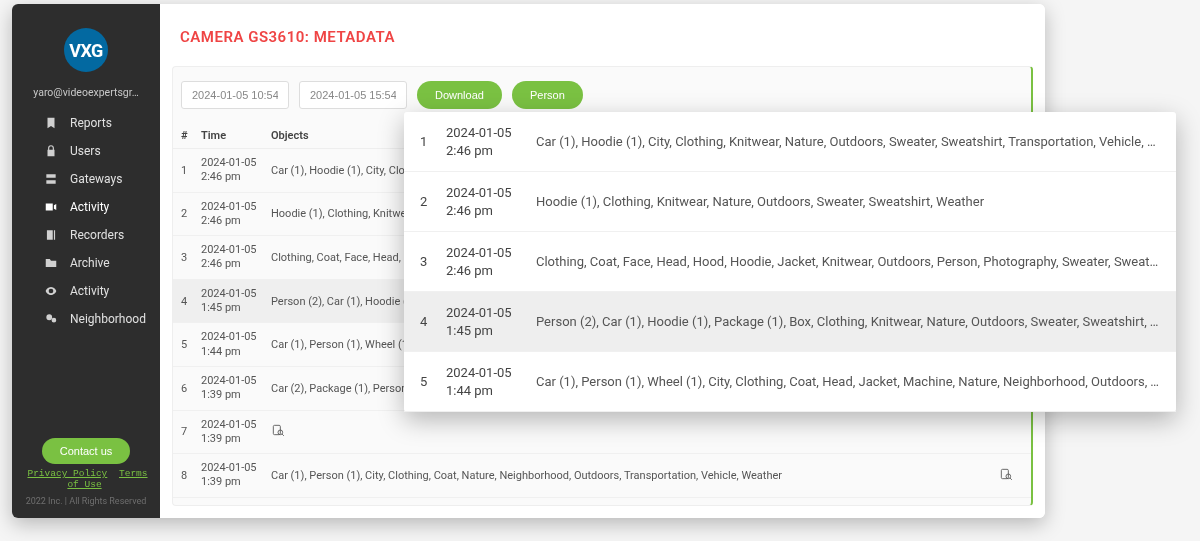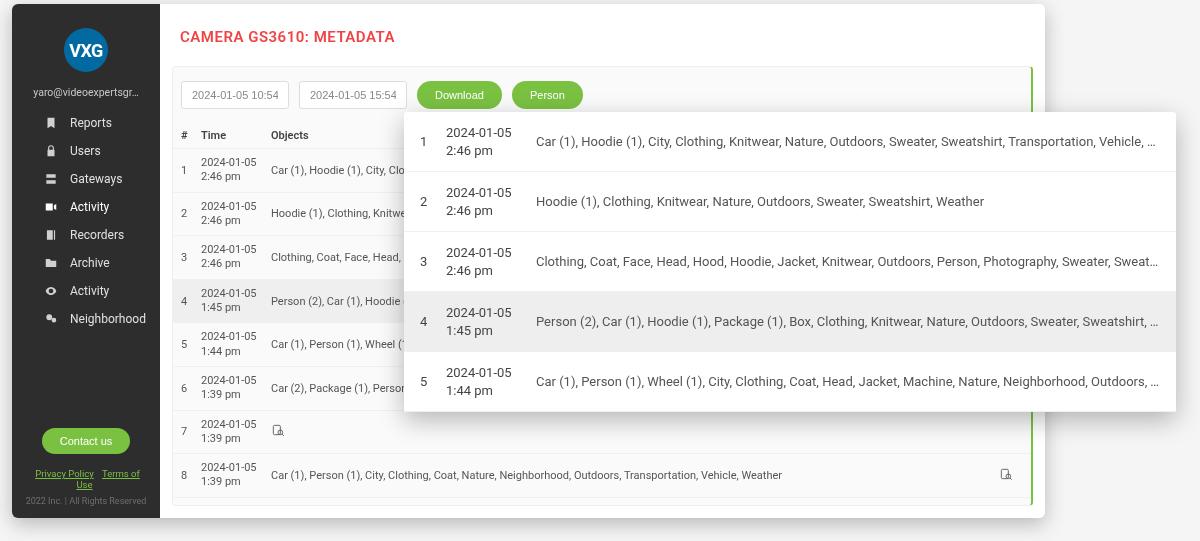--- a/index.html
+++ b/index.html
@@ -11,21 +11,21 @@
   .user-email { font-size: 10.5px; color: #c8c8c8; margin-bottom: 10px; max-width: 130px; white-space: nowrap; overflow: hidden; text-overflow: ellipsis; text-align: center; }
   .nav { width: 100%; padding-left: 12px; }
   .nav-item { display: flex; align-items: center; gap: 12px; padding: 7px 20px; cursor: pointer; font-size: 12px; color: #e0e0e0; }
   .nav-item.active { color: #fff; }
   .nav-item .ico { width: 14px; height: 14px; display: flex; align-items: center; justify-content: center; }
   .nav-item svg { width: 14px; height: 14px; fill: #d0d0d0; }
   .nav-item.active svg { fill: #fff; }
   .contact-block { margin-top: auto; padding: 14px 10px 12px; text-align: center; }
   .contact-btn { background: #7ac142; color: #fff; border: none; border-radius: 16px; padding: 7px 18px; font-size: 11px; cursor: pointer; }
   .contact-text { font-size: 9.5px; color: #b0b0b0; margin-top: 8px; line-height: 1.35; }
-  .policy-links { margin-top: 14px; font-size: 9.5px; }
+  .policy-links { margin-top: 4px; font-size: 9.5px; font-family: Liberation Mono, monospace; }
   .policy-links a { color: #7ac142; text-decoration: underline; cursor: pointer; margin: 0 3px; }
   .copyright { font-size: 9px; color: #6e6e6e; margin-top: 6px; }
   .main { flex: 1; background: #fff; display: flex; flex-direction: column; }
   .page-title { font-size: 15px; font-weight: 600; color: #ef4444; letter-spacing: 0.5px; padding: 24px 20px 20px; }
   .panel { margin: 0 12px 12px; background: #fafafa; border: 1px solid #eee; border-radius: 4px; flex: 1; overflow: hidden; border-right: 2px solid #7ac142; }
   .toolbar { display: flex; gap: 10px; padding: 14px 8px 14px; align-items: center; }
   .dt-input { width: 108px; height: 28px; border: 1px solid #ddd; border-radius: 3px; background: #fff; font-size: 11px; color: #888; padding: 0 10px; }
   .btn { height: 28px; border: none; border-radius: 14px; background: #7ac142; color: #fff; font-size: 11px; padding: 0 18px; cursor: pointer; }
   .thead { display: flex; padding: 6px 8px; font-size: 11px; font-weight: 600; color: #444; border-bottom: 1px solid #eee; }
   .col-idx { width: 20px; }

